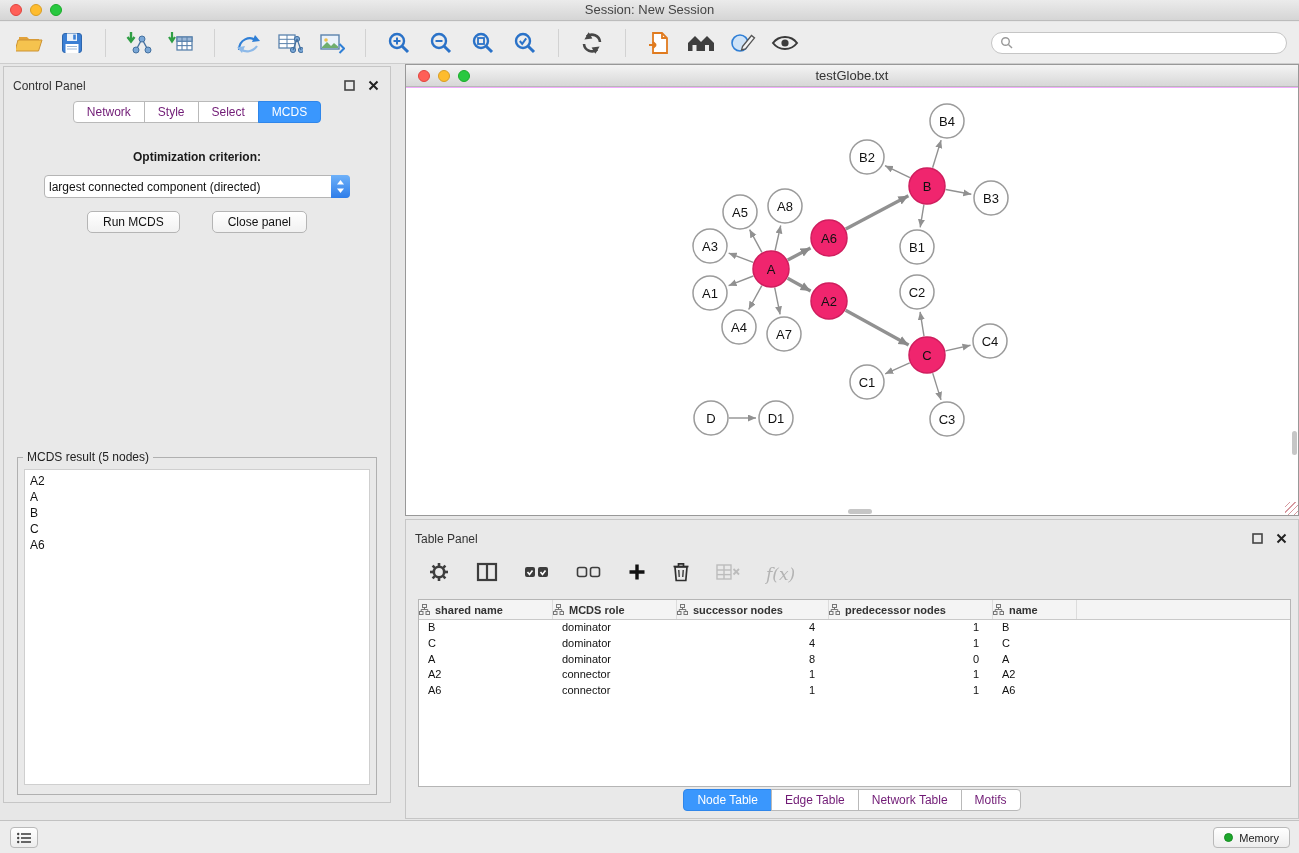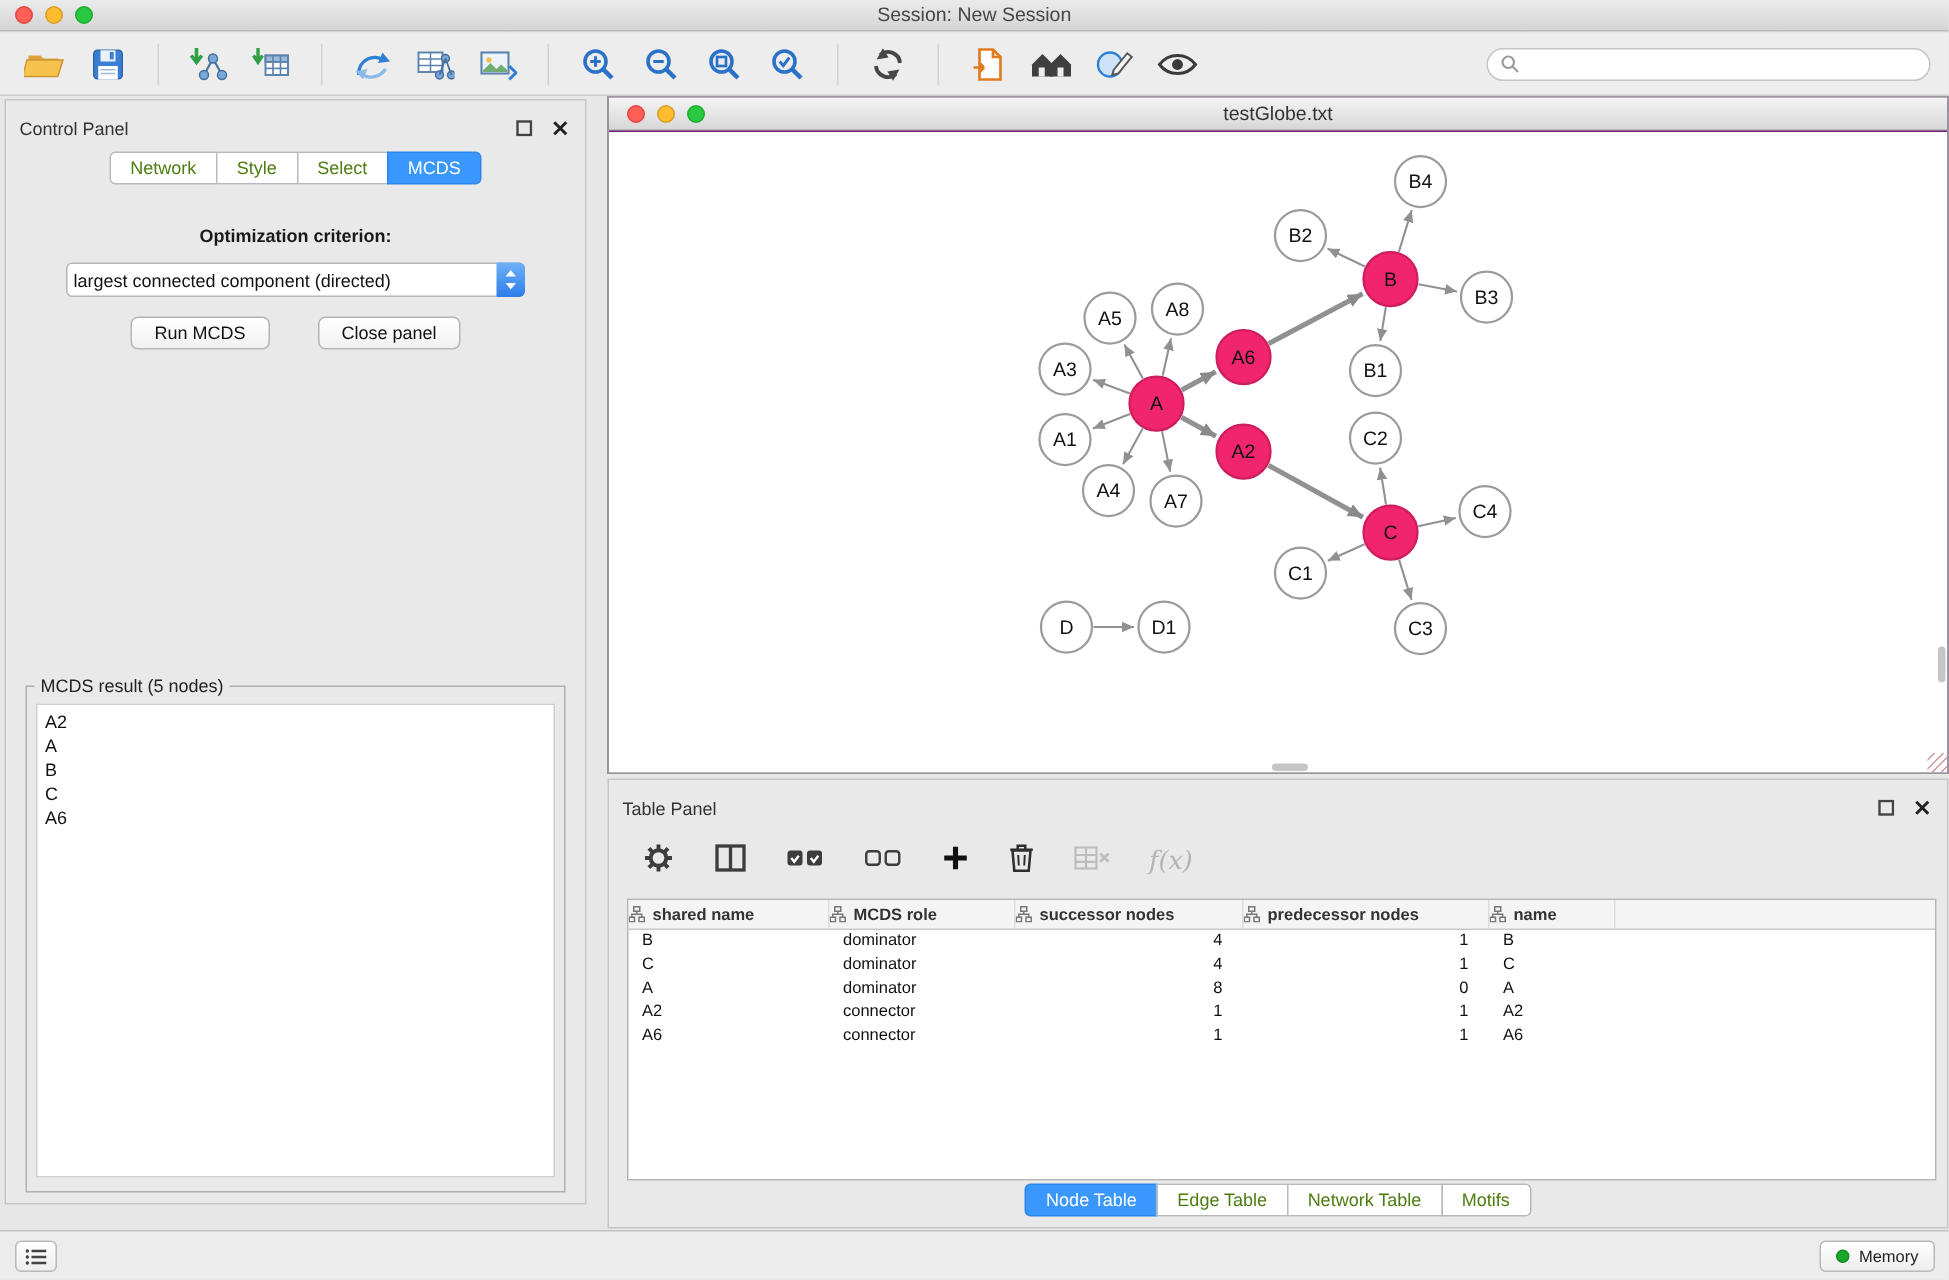--- a/index.html
+++ b/index.html
@@ -21,36 +21,36 @@
   .tsep{width:1px;height:28px;background:#d2d2d2;margin:0 9px}
   .search{margin-left:auto;width:296px;height:22px;background:#fff;border:1px solid #c5c5c5;border-radius:12px;display:flex;align-items:center;padding:0 8px;gap:5px}
   .search input{border:none;outline:none;flex:1;font-size:12px;background:transparent;color:#333}
 
   
   .cpanel{position:absolute;left:3px;top:66px;width:388px;height:737px;background:#e9e9e9;border:1px solid #c6c6c6;z-index:10}
   .phead{height:26px;display:flex;align-items:flex-end;padding:0 9px;font-size:12px;color:#333}
   .phead .sp{flex:1}
   .winbtn{width:15px;height:15px;display:flex;align-items:center;justify-content:center;margin-left:9px}
   .ctabs{display:flex;justify-content:center;margin-top:8px}
-  .seg{font-size:12px;padding:3px 13px;background:#fff;border:1px solid #b9b9b9;margin-left:-1px;color:#4d7c0f;white-space:nowrap}
+  .seg{font-size:12px;padding:3px 13px;background:#fff;border:1px solid #b9b9b9;margin-left:-1px;color:#701a75;white-space:nowrap}
   .seg:first-child{border-radius:4px 0 0 4px;margin-left:0}
   .seg:last-child{border-radius:0 4px 4px 0}
   .seg.active{background:#3a97fd;border-color:#2f86ea;color:#fff}
   .optlabel{text-align:center;margin-top:27px;font-size:12px;font-weight:700;color:#1a1a1a}
   .dropdown{width:306px;height:23px;margin:11px auto 0;background:#fff;border:1px solid #b5b5b5;border-radius:4px;display:flex;align-items:center}
   .dropdown .val{flex:1;font-size:12px;padding-left:4px;color:#111;white-space:nowrap;overflow:hidden}
   .dropdown .step{width:19px;height:23px;margin:-1px -1px -1px 0;border-radius:0 4px 4px 0;background:linear-gradient(#6eb1f9,#2e7de9);display:flex;align-items:center;justify-content:center}
   .btnrow{display:flex;justify-content:center;gap:32px;margin-top:13px}
   .btn{font-size:12px;padding:3px 15px;background:linear-gradient(#ffffff,#f1f1f1);border:1px solid #b5b5b5;border-radius:5px;color:#111}
   .resultgroup{position:absolute;left:13px;right:13px;top:390px;bottom:7px;border:1px solid #b0b0b0}
   .resultgroup .legend{position:absolute;top:-8px;left:5px;background:#e9e9e9;padding:0 4px;font-size:12px;color:#222}
   .resultlist{position:absolute;left:6px;right:6px;top:11px;bottom:9px;background:#fff;border:1px solid #cfcfcf;padding:3px 5px;font-size:12px;line-height:16px;color:#111;overflow:hidden}
 
   
-  .nwin{position:absolute;left:405px;top:64px;width:894px;height:452px;border:1px solid #989898;background:#701a75;z-index:5}
+  .nwin{position:absolute;left:405px;top:64px;width:894px;height:452px;border:1px solid #989898;background:#f0abfc;z-index:5}
   .nw-title{position:relative;height:22px;background:linear-gradient(#f4f4f4,#d7d7d7);border-bottom:1px solid #b8b8b8}
   .nw-title .traffic{top:5px;left:12px}
   .nw-title .title{text-align:center;line-height:22px;font-size:13px;color:#333}
   .nw-content{position:absolute;top:23px;left:0;right:0;bottom:0;background:#fff;overflow:hidden}
   .vthumb{position:absolute;right:1px;top:343px;width:5px;height:24px;background:#c6c6c6;border-radius:3px}
   .hthumb{position:absolute;left:442px;bottom:1px;width:24px;height:5px;background:#c6c6c6;border-radius:3px}
   .grip{position:absolute;right:0;bottom:0;width:13px;height:13px;background:repeating-linear-gradient(135deg,transparent 0 3px,#d79aa0 3px 4px)}
 
   
   .tpanel{position:absolute;left:405px;top:519px;width:894px;height:300px;background:#e9e9e9;border:1px solid #c6c6c6;z-index:10}

